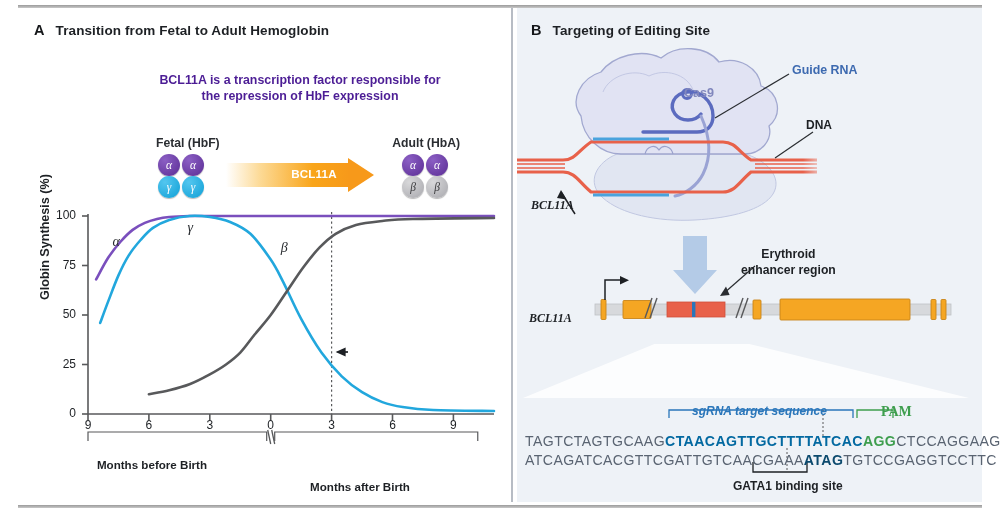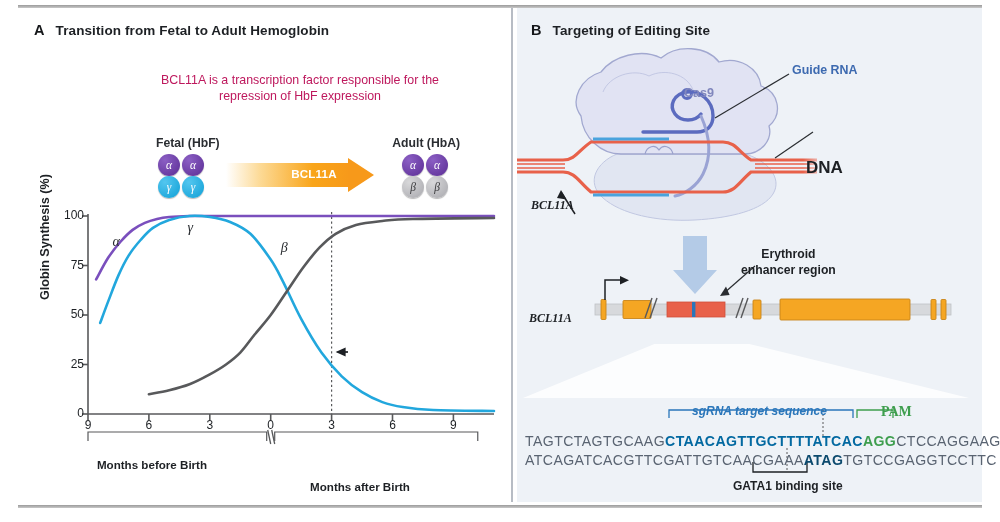--- a/index.html
+++ b/index.html
@@ -19,21 +19,21 @@
   .panel-b{left:517px;width:465px;background:#eef2f7;}
 
   .panel-head{position:absolute;top:14px;display:flex;align-items:baseline;gap:11px;
               font-size:13.5px;font-weight:bold;color:#1d2024;letter-spacing:.1px;}
   .panel-a .panel-head{left:16px;}
   .panel-b .panel-head{left:14px;}
   .panel-letter{font-size:14.5px;font-weight:bold;color:#15171a;}
 
   
   .capA{position:absolute;left:132px;top:64px;width:300px;text-align:center;
-        font-size:12.4px;font-weight:normal;color:#be185d;line-height:1.32;}
+        font-size:12.4px;font-weight:bold;color:#4c1d95;line-height:1.32;}
 
   
   .sch{position:absolute;left:132px;top:128px;width:310px;height:62px;}
   .sch-lbl{position:absolute;top:0;font-size:12.2px;font-weight:bold;color:#2a2d31;white-space:nowrap;}
   .sch-lbl.left{left:6px;}
   .sch-lbl.right{right:0px;text-align:center;}
 
   .globs{position:absolute;top:18px;width:56px;height:44px;}
   .globs.left{left:8px;}
   .globs.right{right:2px;}
@@ -52,34 +52,34 @@
   .arrow-head{position:absolute;left:122px;top:0;width:0;height:0;
               border-top:17px solid transparent;border-bottom:17px solid transparent;
               border-left:26px solid #f7991a;}
   .arrow-text{position:absolute;left:48px;top:9px;width:80px;text-align:center;
               font-size:11.6px;font-weight:bold;color:#ffffff;letter-spacing:.2px;}
 
   
   .chart{position:absolute;left:24px;top:196px;width:460px;height:282px;}
   .ylab{position:absolute;left:-4px;top:96px;transform:rotate(-90deg);transform-origin:0 0;
         font-size:12.6px;font-weight:bold;color:#1d2024;white-space:nowrap;}
-  .ytick{position:absolute;right:0;font-size:12px;color:#1d2024;text-align:right;width:30px;margin-left:8px;}
+  .ytick{position:absolute;right:0;font-size:12px;color:#1d2024;text-align:right;width:30px;}
   .xtick{position:absolute;top:214px;font-size:12px;color:#1d2024;text-align:center;width:20px;}
   .axis-cap{position:absolute;top:254px;font-size:11.6px;font-weight:bold;color:#1d2024;
             text-align:center;white-space:nowrap;}
   .curve-lbl{position:absolute;font-family:"Liberation Serif",serif;font-style:italic;
              font-size:14px;color:#2a2d31;}
   .annot{position:absolute;left:318px;top:136px;font-size:11.8px;font-weight:bold;
          color:#1d2024;line-height:1.3;white-space:nowrap;}
 
   
   .bl{position:absolute;white-space:nowrap;}
   .lbl-guide{left:275px;top:55px;font-size:12.4px;font-weight:bold;color:#3d6ab0;}
   .lbl-cas9{left:167px;top:78px;font-size:12.6px;font-weight:bold;color:#8187bd;}
-  .lbl-dna{left:289px;top:110px;font-size:17px;font-weight:bold;color:#1d2024;margin-top:40px;}
+  .lbl-dna{left:289px;top:110px;font-size:12px;font-weight:bold;color:#1d2024;}
   .lbl-bcl-top{left:14px;top:190px;font-size:12px;font-weight:bold;font-style:italic;
                font-family:"Liberation Serif",serif;color:#1d2024;}
   .lbl-ery{left:224px;top:239px;font-size:12.2px;font-weight:bold;color:#1d2024;
            text-align:center;line-height:1.28;}
   .lbl-bcl-gene{left:12px;top:303px;font-size:12px;font-weight:bold;font-style:italic;
                 font-family:"Liberation Serif",serif;color:#1d2024;}
   .lbl-sg{left:175px;top:396px;font-size:12px;font-weight:bold;color:#2a76ba;font-style:italic;}
   .lbl-pam{left:364px;top:396px;font-size:14px;font-weight:bold;color:#3e9e4e;font-family:Liberation Serif, serif;}
   .lbl-gata{left:216px;top:471px;font-size:12px;font-weight:bold;color:#1d2024;}
 

